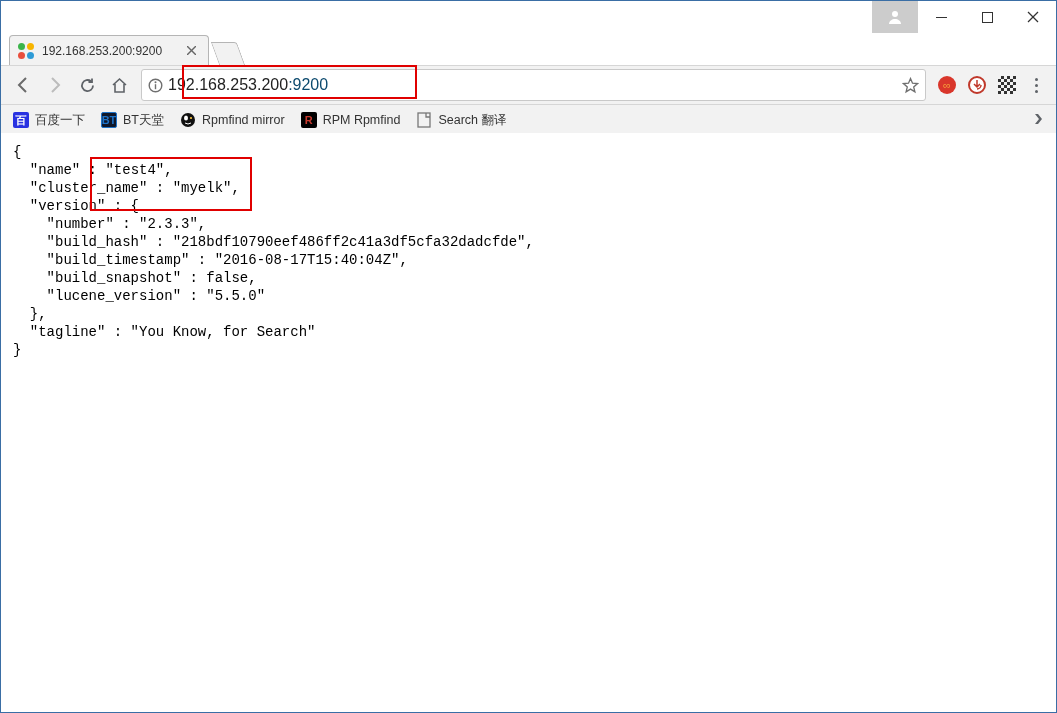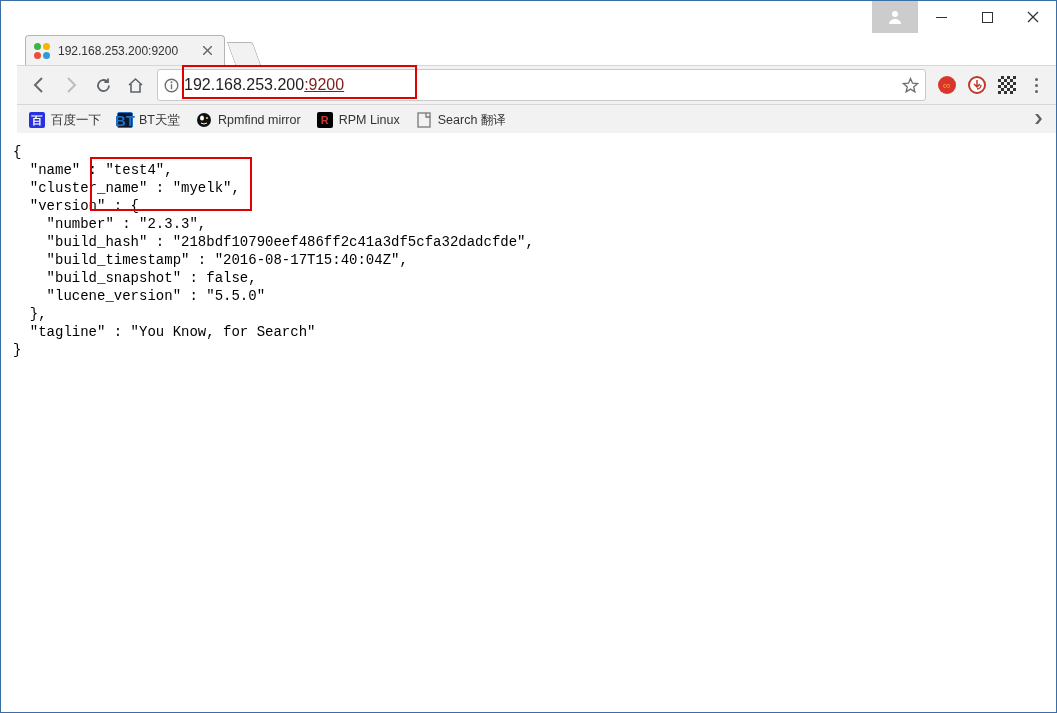--- a/index.html
+++ b/index.html
@@ -1,36 +1,36 @@
 <!DOCTYPE html>
 <html><head>
 <meta charset="utf-8">
 <style>
   html,body{margin:0;padding:0;font-family:"Segoe UI",Arial,sans-serif;font-size:13px;color:#000;background:#fff;}
-  .window{width:1057px;height:713px;border:1px solid #3a6ea5;box-sizing:border-box;position:relative;overflow:hidden;padding-left:16px;}
+  .window{width:1057px;height:713px;border:1px solid #3a6ea5;box-sizing:border-box;position:relative;overflow:hidden;}
   
   .titlebar{height:32px;background:#fff;display:flex;justify-content:flex-end;align-items:stretch;}
   .titlebar .userbox{width:46px;background:#ccc;display:flex;align-items:center;justify-content:center;}
   .titlebar .btn{width:46px;display:flex;align-items:center;justify-content:center;color:#555;font-size:14px;}
   .titlebar .btn svg{stroke:#333;}
   
   .tabstrip{height:32px;background:#fff;display:flex;align-items:flex-end;padding-left:8px;border-bottom:0;}
   .tab{display:flex;align-items:center;height:30px;border:1px solid #b5b5b5;border-bottom:none;border-top-left-radius:4px;border-top-right-radius:4px;background:#f2f2f2;padding:0 10px 0 8px;min-width:200px;box-sizing:border-box;position:relative;}
   .tab .favicon{width:16px;height:16px;margin-right:8px;}
   .tab .title{flex:1;white-space:nowrap;overflow:hidden;text-overflow:ellipsis;font-size:12px;color:#333;}
   .tab .close{width:14px;height:14px;display:flex;align-items:center;justify-content:center;color:#666;margin-left:6px;}
   .newtab{width:24px;height:22px;border:1px solid #b5b5b5;border-bottom:none;margin-left:6px;border-top-right-radius:3px;transform:skewX(20deg);background:#f2f2f2;}
   
   .toolbar{height:38px;background:#f2f2f2;border-top:1px solid #d6d6d6;border-bottom:1px solid #d6d6d6;display:flex;align-items:center;padding:0 6px;}
   .toolbar .navbtn{width:32px;height:32px;display:flex;align-items:center;justify-content:center;color:#707070;border-radius:16px;}
   .toolbar .navbtn.disabled{color:#b8b8b8;}
   .omnibox{flex:1;height:30px;border:1px solid #c9c9c9;border-radius:3px;background:#fff;display:flex;align-items:center;margin:0 6px;position:relative;}
   .omnibox .info{width:26px;display:flex;align-items:center;justify-content:center;color:#6f6f6f;}
   .omnibox .url{flex:1;font-size:16px;color:#222;white-space:nowrap;overflow:hidden;font-family:Arial,sans-serif;}
-  .omnibox .url .port{color:#7f1d1d;text-decoration:underline;}
+  .omnibox .url .port{color:#0c4a6e;}
   .omnibox .star{width:30px;display:flex;align-items:center;justify-content:center;color:#6f6f6f;}
   .ext{width:28px;height:28px;display:flex;align-items:center;justify-content:center;margin:0 1px;}
   .ext-red{width:18px;height:18px;border-radius:9px;background:#d9362b;display:flex;align-items:center;justify-content:center;color:#f49a3a;font-size:11px;}
   .ext-adblock{width:18px;height:18px;border-radius:9px;background:#fff;border:2px solid #c0392b;box-sizing:border-box;display:flex;align-items:center;justify-content:center;}
   .ext-flag{width:18px;height:18px;background-image:repeating-conic-gradient(#333 0 25%,#f2f2f2 0 50%);background-size:6px 6px;}
   .menu-dots{width:28px;display:flex;flex-direction:column;align-items:center;justify-content:center;gap:3px;}
   .menu-dots span{width:3px;height:3px;background:#5f6368;border-radius:50%;}
   
   .bookmarks{height:30px;background:#f2f2f2;border-bottom:1px solid #d6d6d6;display:flex;align-items:center;padding:0 4px;overflow:hidden;}
   .bm{display:flex;align-items:center;padding:0 8px;height:26px;white-space:nowrap;font-size:12.5px;color:#333;}
@@ -154,37 +154,37 @@
         <span></span>
       </div>
   </div>
 
   <div class="bookmarks">
     <div class="bm">
         <div class="ico" style="background:#2932e1;color:#fff">百</div>
         <span>百度一下</span>
       </div>
     <div class="bm">
-        <div class="ico" style="background:#0f172a;color:#1e73c9;border:1px solid #1e73c9;box-sizing:border-box;font-size:15px">BT</div>
+        <div class="ico" style="background:#0f172a;color:#1e73c9;border:1px solid #1e73c9;box-sizing:border-box;font-size:11px">BT</div>
         <span>BT天堂</span>
       </div>
     <div class="bm">
         <div class="ico">
           <svg width="16" height="16" viewBox="0 0 16 16">
             <circle cx="8" cy="8" r="7" fill="#111"></circle>
             <ellipse cx="6" cy="6" rx="2" ry="2.6" fill="#fff"></ellipse>
             <circle cx="11" cy="6" r="1.1" fill="#f9c440"></circle>
             <path d="M5 11 Q8 13 11 11" stroke="#fff" stroke-width="1" fill="none"></path>
           </svg>
         </div>
         <span>Rpmfind mirror</span>
       </div>
     <div class="bm">
         <div class="ico" style="background:#000;color:#c93a2e">R</div>
-        <span>RPM Linux</span>
+        <span>RPM Rpmfind</span>
       </div>
     <div class="bm">
         <div class="ico">
           <svg width="14" height="16" viewBox="0 0 14 16">
             <rect x="1" y="1" width="12" height="14" fill="none" stroke="#777" stroke-width="1.3"></rect>
             <path d="M9 1 L9 5 L13 5" fill="none" stroke="#777" stroke-width="1.3"></path>
           </svg>
         </div>
         <span>Search 翻译</span>
       </div>

